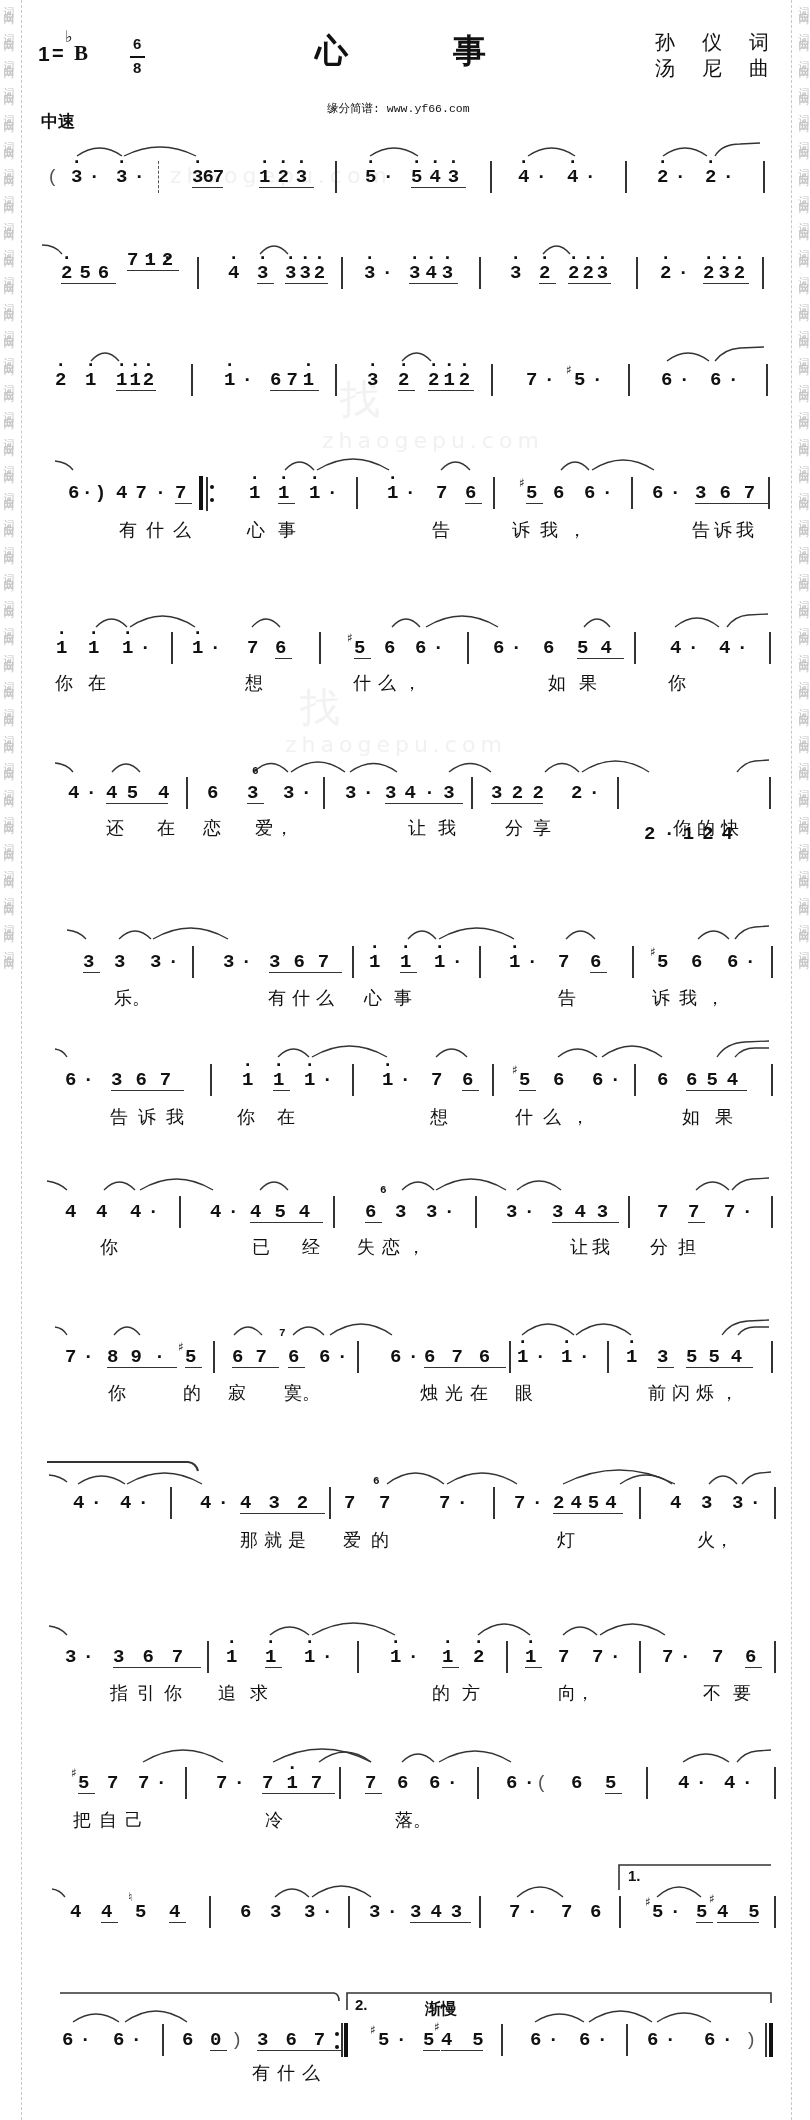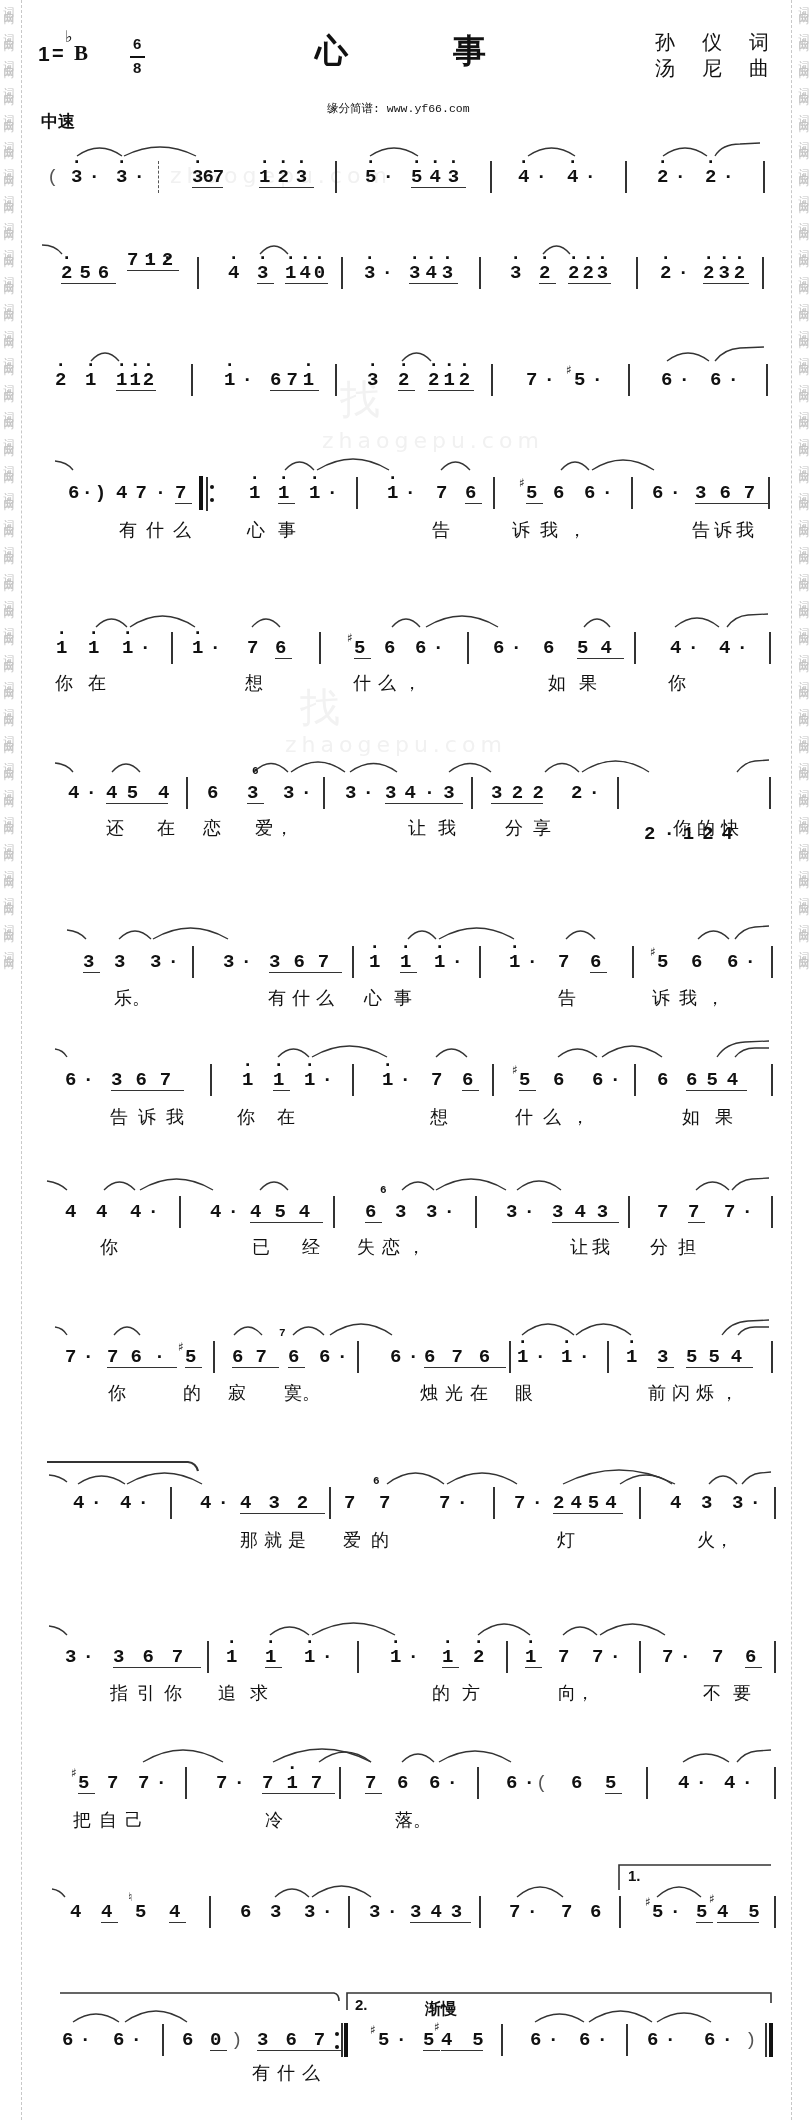--- a/index.html
+++ b/index.html
@@ -199,21 +199,21 @@
   <div>
     <span class="n u" style="left:61px;top:263px;letter-spacing:7px">256</span>
       <span class="n hi" style="left:61px;top:248px;letter-spacing:7px">·</span>
     <span class="n u" style="left:127px;top:250px;letter-spacing:6px">712</span>
       <span class="n hi" style="left:127px;top:248px;letter-spacing:6px"> ··</span>
     <div class="bar" style="left:197px;top:257px"></div>
     <span class="n" style="left:228px;top:263px">4</span>
       <span class="n hi" style="left:228px;top:248px">·</span>
     <span class="n u" style="left:257px;top:263px">3</span>
       <span class="n hi" style="left:257px;top:248px">·</span>
-    <span class="n u" style="left:285px;top:263px;letter-spacing:3px">140</span>
+    <span class="n u" style="left:285px;top:263px;letter-spacing:3px">332</span>
       <span class="n hi" style="left:285px;top:248px;letter-spacing:3px">···</span>
     <div class="bar" style="left:341px;top:257px"></div>
     <span class="n" style="left:364px;top:263px">3·</span>
       <span class="n hi" style="left:364px;top:248px">·</span>
     <span class="n u" style="left:409px;top:263px;letter-spacing:5px">343</span>
       <span class="n hi" style="left:409px;top:248px;letter-spacing:5px">···</span>
     <div class="bar" style="left:479px;top:257px"></div>
     <span class="n" style="left:510px;top:263px">3</span>
       <span class="n hi" style="left:510px;top:248px">·</span>
     <span class="n u" style="left:539px;top:263px">2</span>
@@ -438,21 +438,21 @@
     <span class="ly" style="left:100px;top:1236px">你</span>
     <span class="ly" style="left:252px;top:1236px">已</span>
     <span class="ly" style="left:302px;top:1236px">经</span>
     <span class="ly" style="left:357px;top:1236px;letter-spacing:7px">失恋，</span>
     <span class="ly" style="left:570px;top:1236px;letter-spacing:4px">让我</span>
     <span class="ly" style="left:650px;top:1236px;letter-spacing:10px">分担</span>
   </div>
 
   <div>
     <span class="n" style="left:65px;top:1347px">7·</span>
-    <span class="n u" style="left:107px;top:1347px;letter-spacing:12px">76·</span>
+    <span class="n u" style="left:107px;top:1347px;letter-spacing:12px">89·</span>
     <span class="acc" style="left:178px;top:1341px">♯</span>
     <span class="n u" style="left:185px;top:1347px">5</span>
     <div class="bar" style="left:213px;top:1341px"></div>
     <span class="n u" style="left:232px;top:1347px;letter-spacing:12px">67</span>
     <span class="gr" style="left:279px;top:1328px">7</span>
     <span class="n u" style="left:288px;top:1347px">6</span>
     <span class="n" style="left:319px;top:1347px">6·</span>
     <div class="bar" style="left:357px;top:1341px"></div>
     <span class="n" style="left:390px;top:1347px">6·</span>
     <span class="n u" style="left:424px;top:1347px;letter-spacing:16px">676</span>

